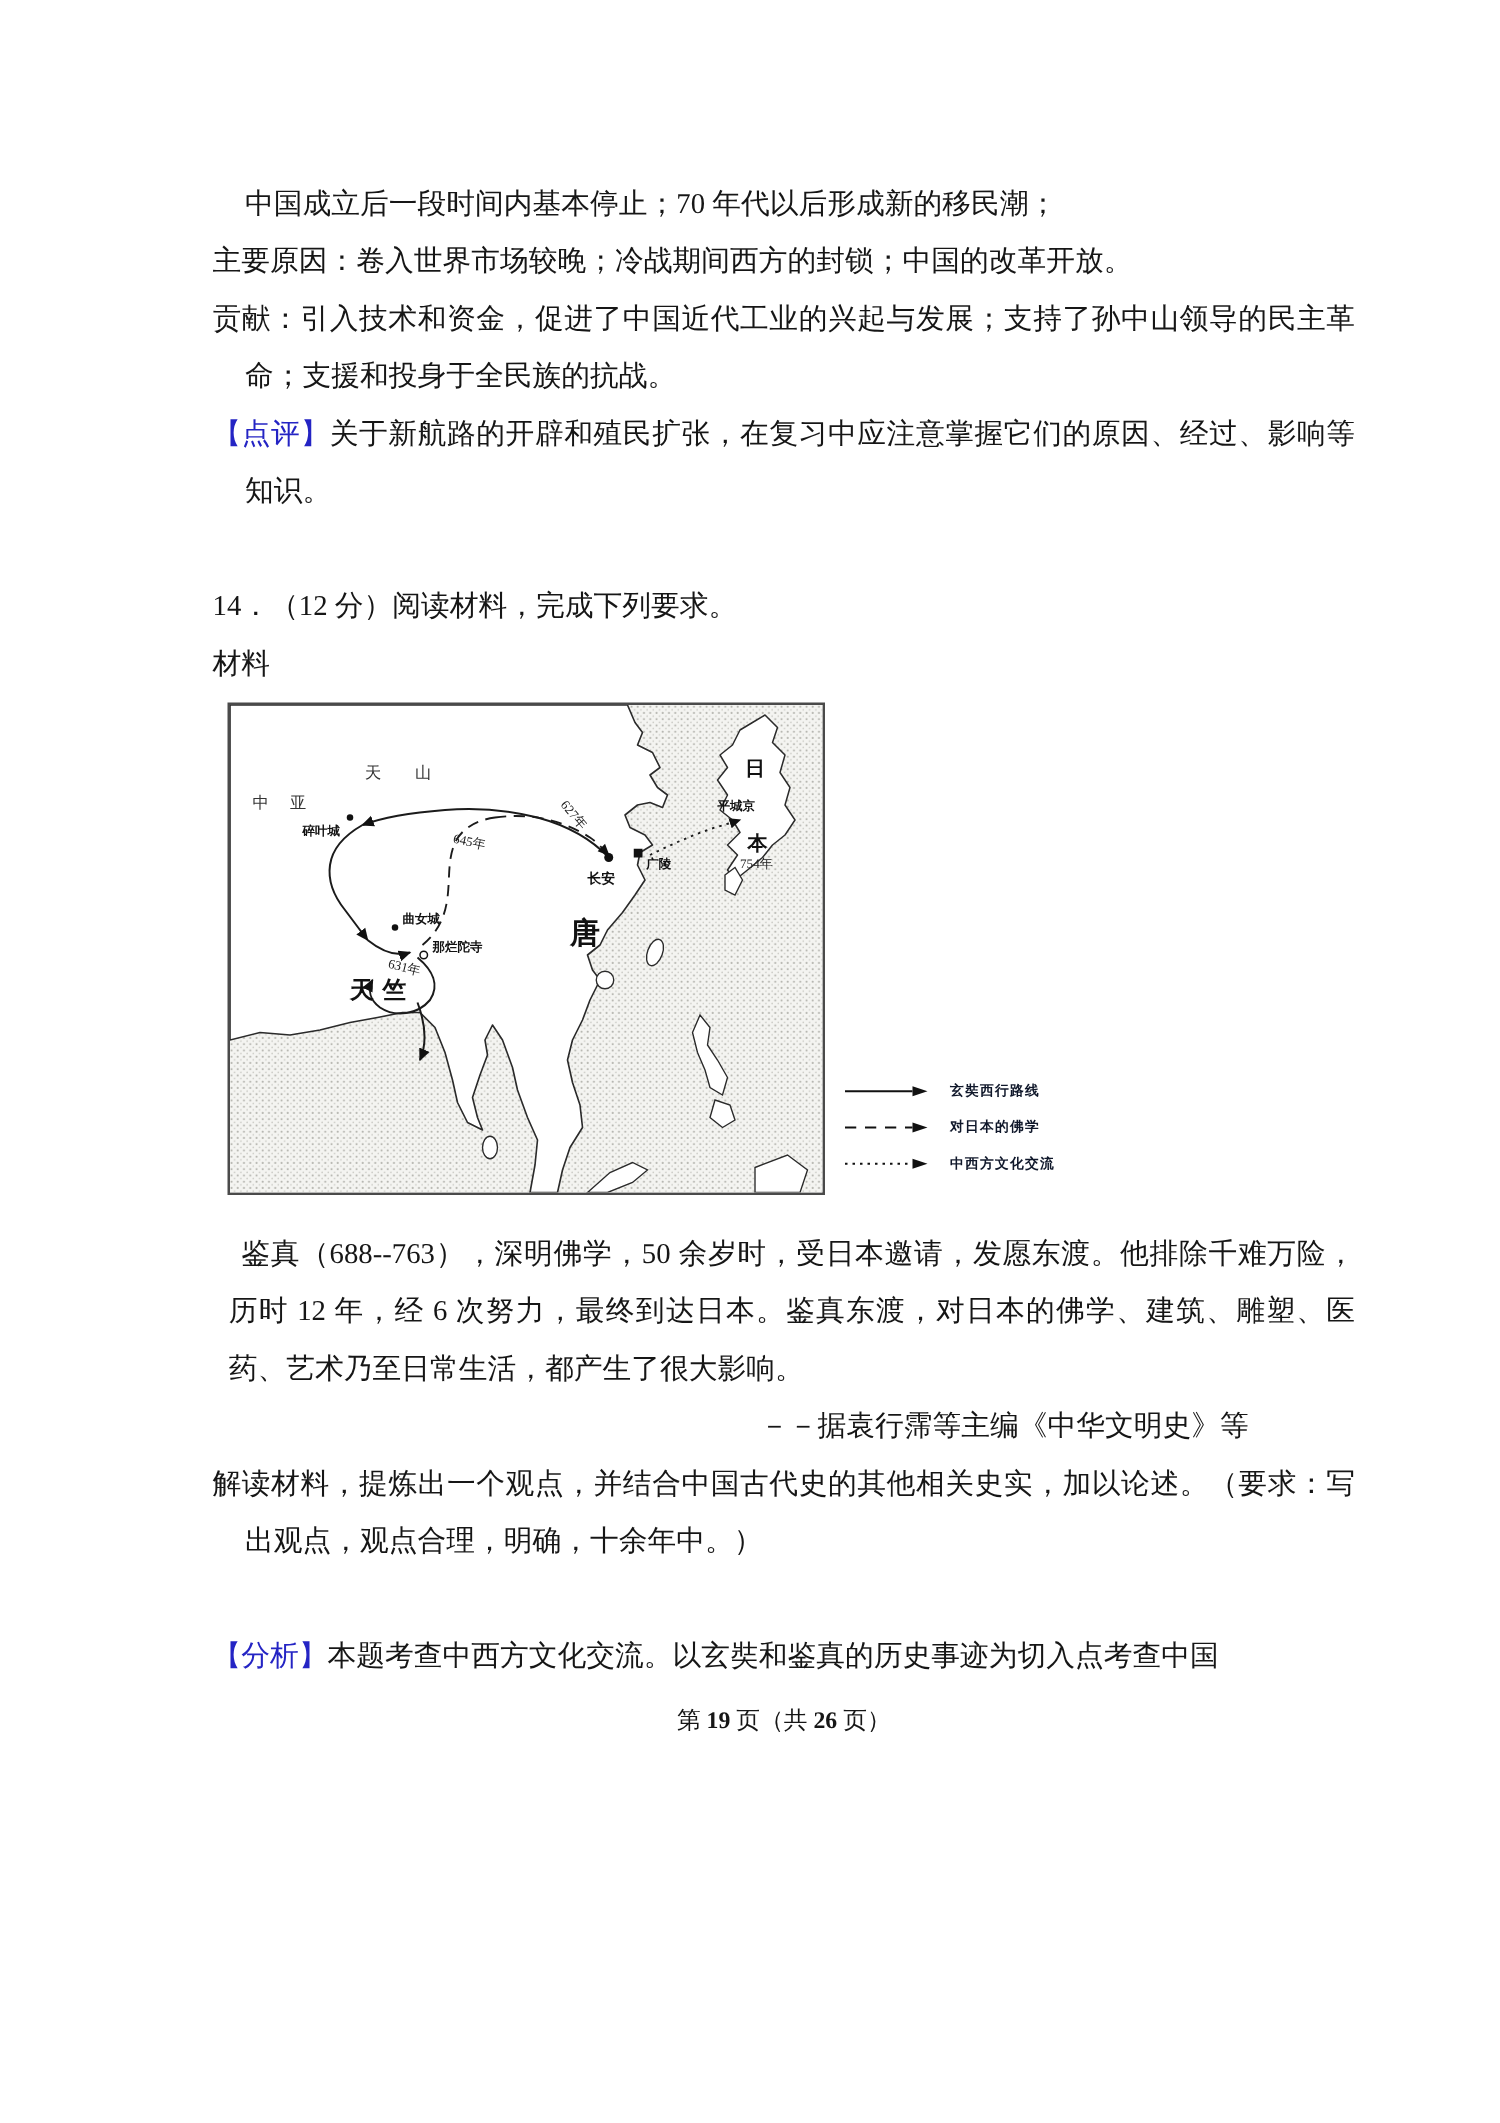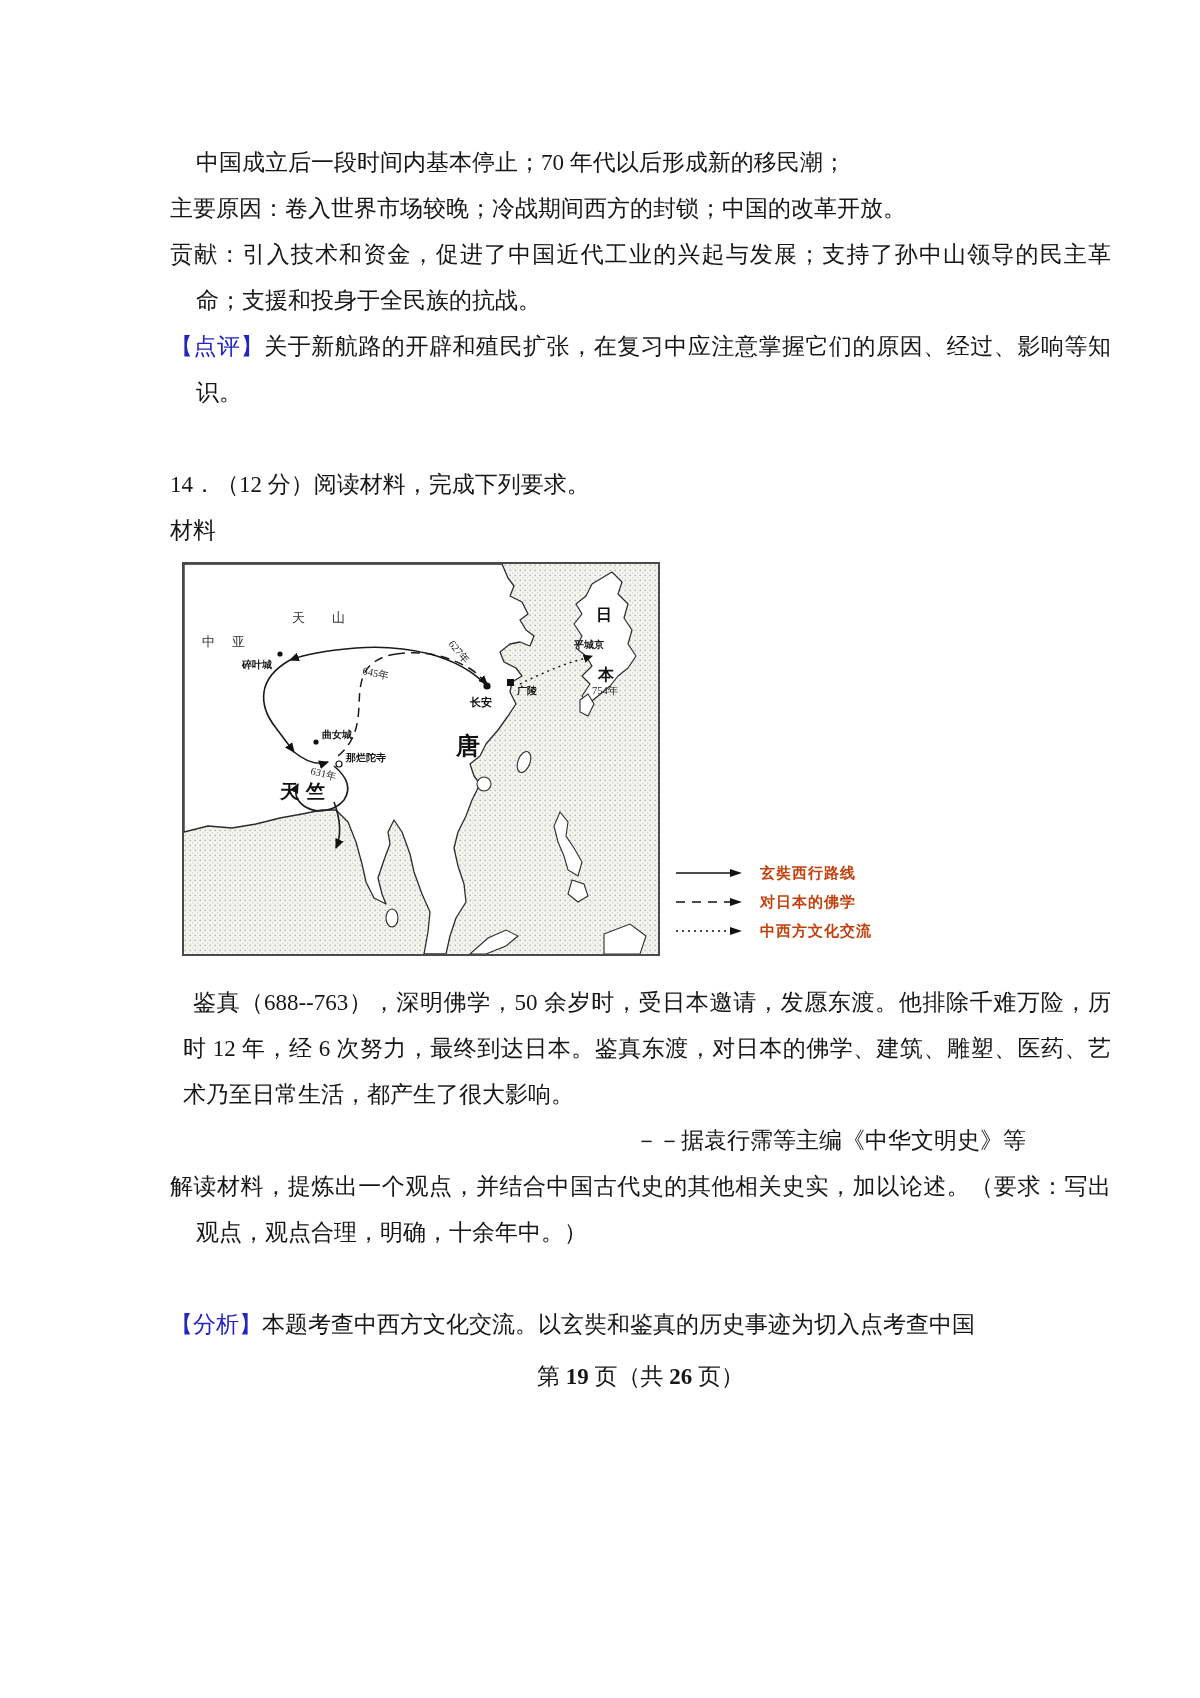--- a/index.html
+++ b/index.html
@@ -3,42 +3,42 @@
 <meta charset="utf-8">
 <style>
   :root { --tag-blue: #2424c4; }
   html,body { margin:0; padding:0; }
   body {
     width:1200px; height:1698px; overflow:hidden; background:#ffffff;
     font-family:"Liberation Serif","DejaVu Serif",serif;
     color:#161616;
   }
   .content {
-    padding:140px 89px 0 170px;
+    padding:140px 116px 0 170px;
     font-size:23px; line-height:46px;
     text-align:justify;
   }
   .indent1 { text-indent:26px; }
   .hang { padding-left:26px; text-indent:-26px; }
   .mat-para { padding-left:13px; text-indent:10px; }
   .tag { color:var(--tag-blue); }
   .q-heading { margin-top:46px; }
   .map-row { position:relative; margin-top:8px; height:394px; }
   .map-frame {
     position:absolute; left:12px; top:0;
     width:474px; height:390px; border:2px solid #4a4a4a; background:#fff;
   }
   .map-frame svg { display:block; }
   .legend { position:absolute; left:504px; top:296px; }
   .legend-row { display:flex; align-items:center; gap:12px; height:29px; }
-  .legend-label { font-size:15px; color:#c2410c; letter-spacing:1px; font-family:Liberation Serif, serif; font-weight:bold; }
+  .legend-label { font-size:11px; color:#0f172a; letter-spacing:1px; font-family:Liberation Serif, serif; font-weight:bold; }
   .material { margin-top:24px; }
   .attribution { text-align:right; padding-right:85px; }
   .notes { margin-top:46px; }
-  .footer { text-align:center; font-size:23px; margin-top:14px; line-height:30px; }
+  .footer { text-align:center; font-size:19px; margin-top:14px; line-height:30px; }
   .map-city-label { font-family:"Liberation Sans","DejaVu Sans",sans-serif; font-weight:bold; }
 </style>
 </head>
 <body>
 
 <div class="content">
 
   <div class="indent1">中国成立后一段时间内基本停止；70 年代以后形成新的移民潮；</div>
   <div>主要原因：卷入世界市场较晚；冷战期间西方的封锁；中国的改革开放。</div>
   <div class="hang">贡献：引入技术和资金，促进了中国近代工业的兴起与发展；支持了孙中山领导的民主革命；支援和投身于全民族的抗战。</div>

